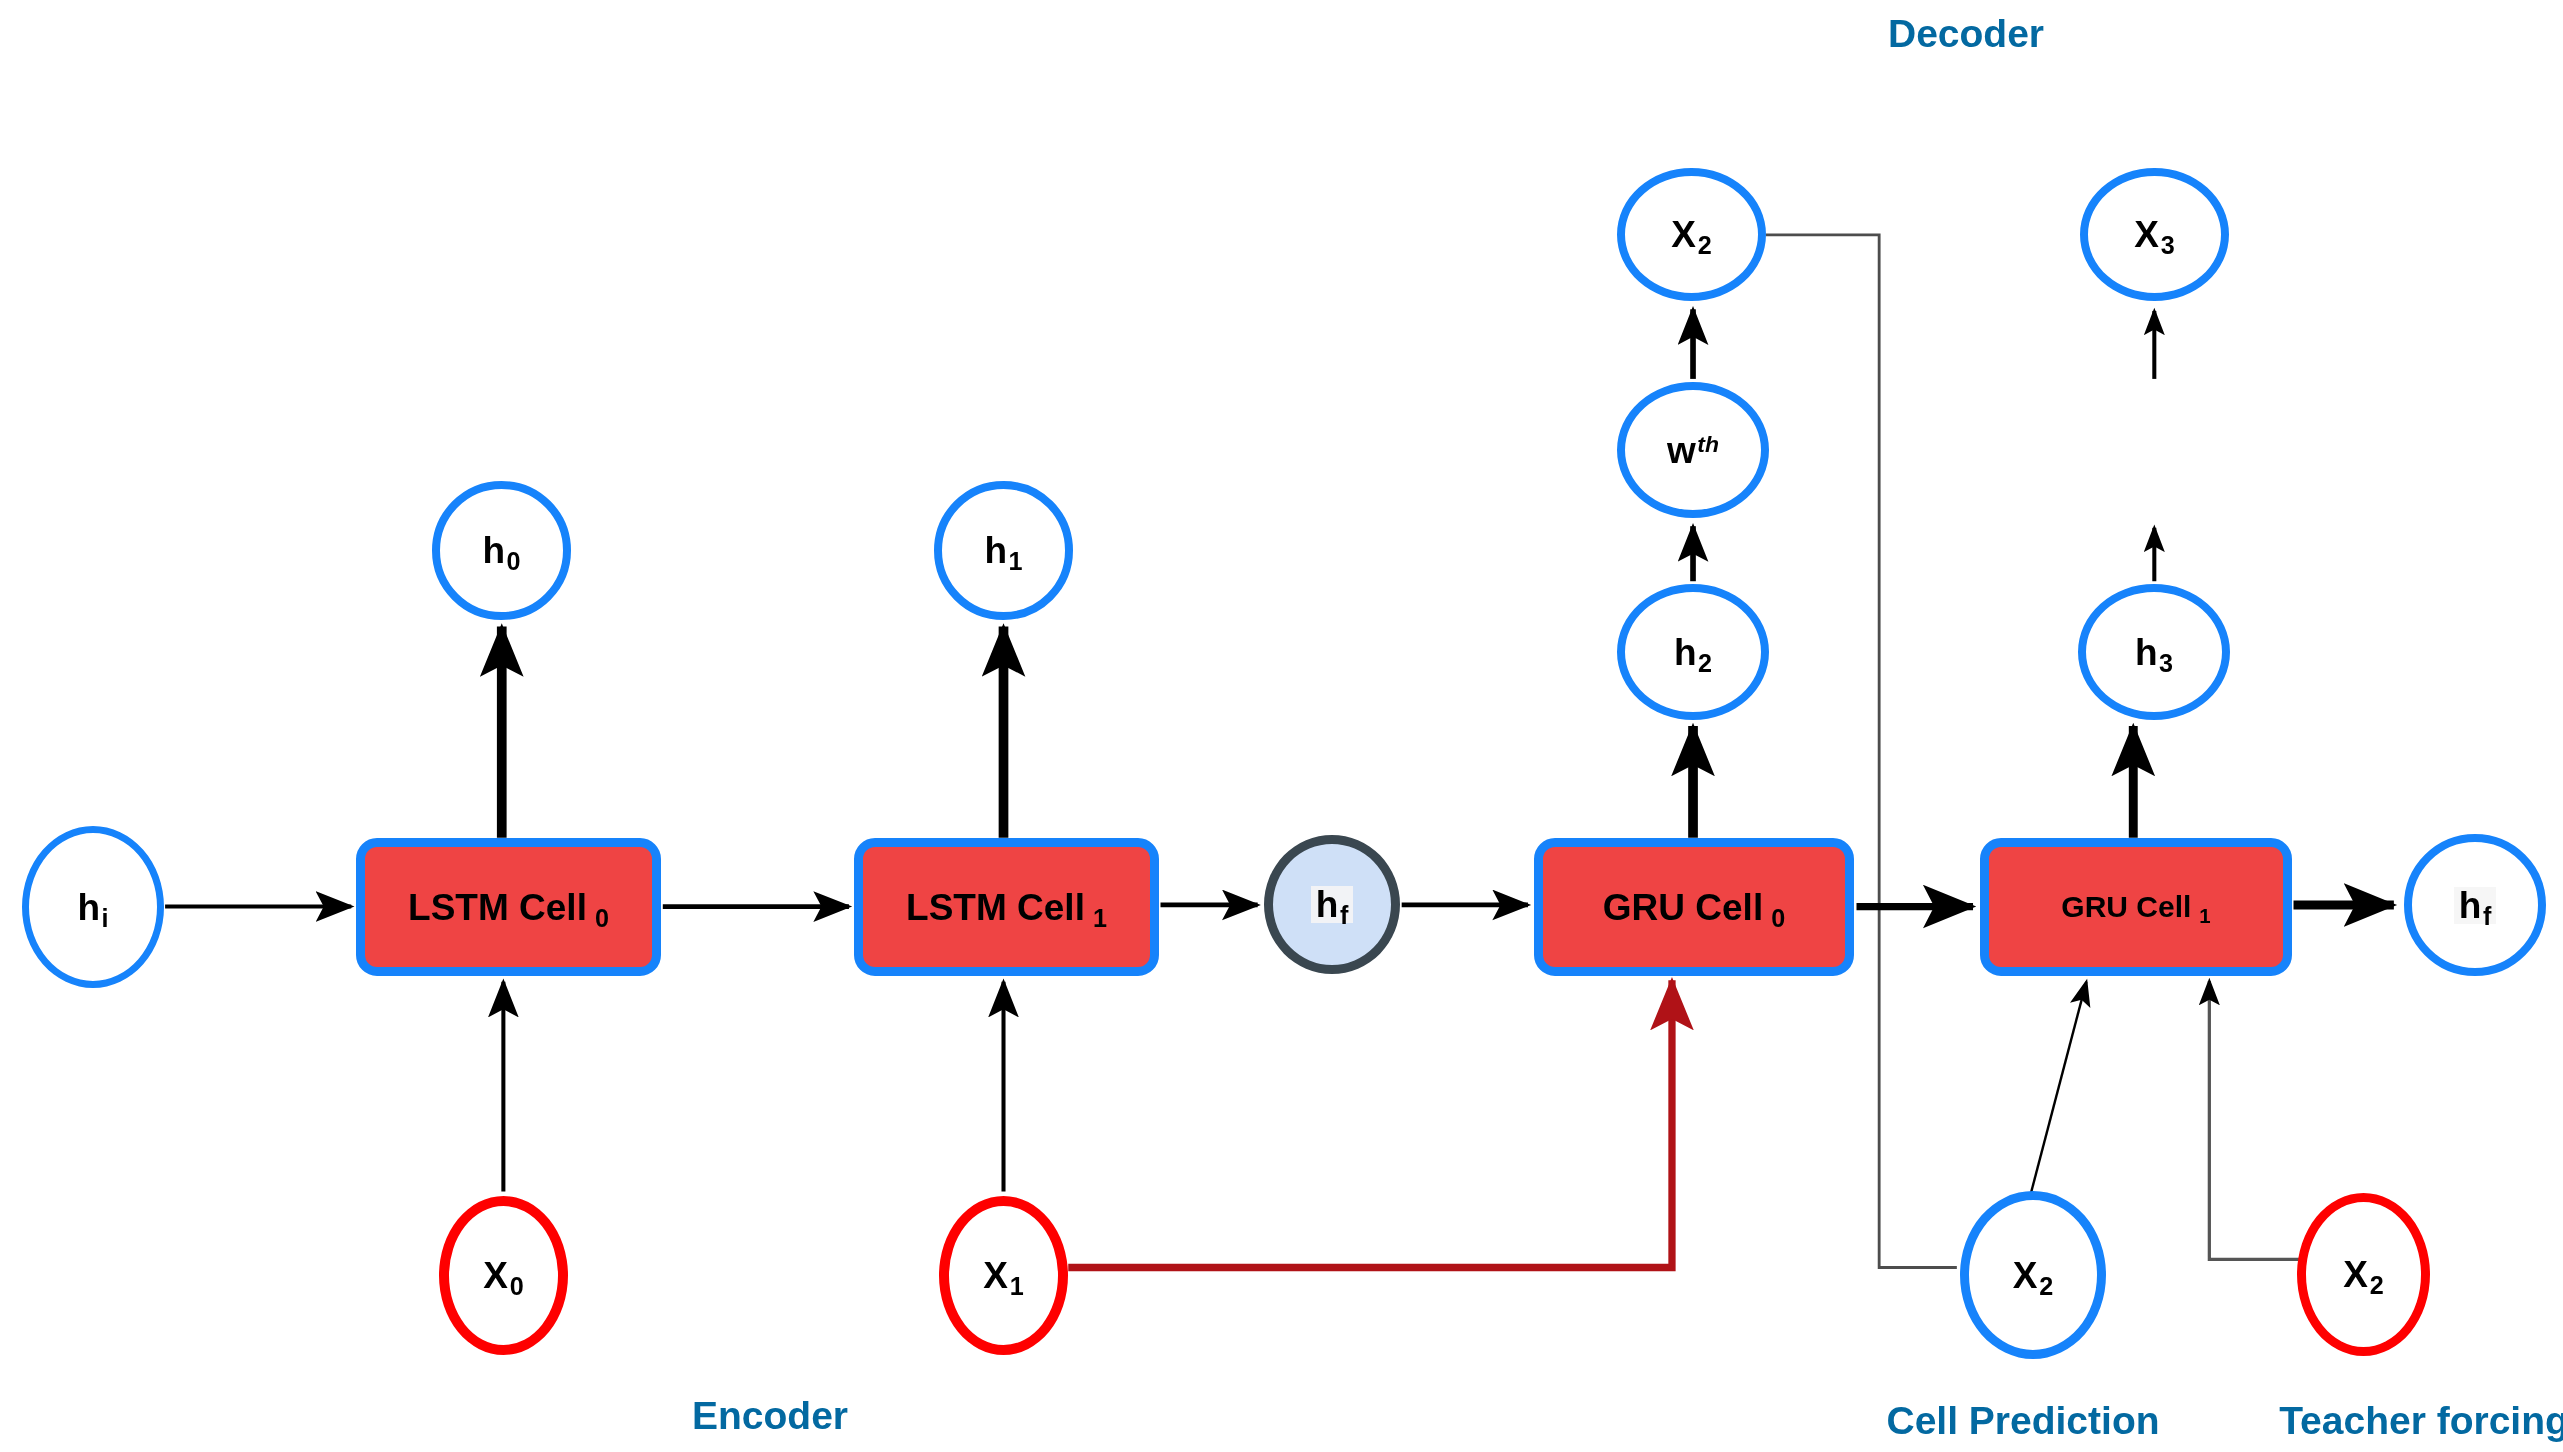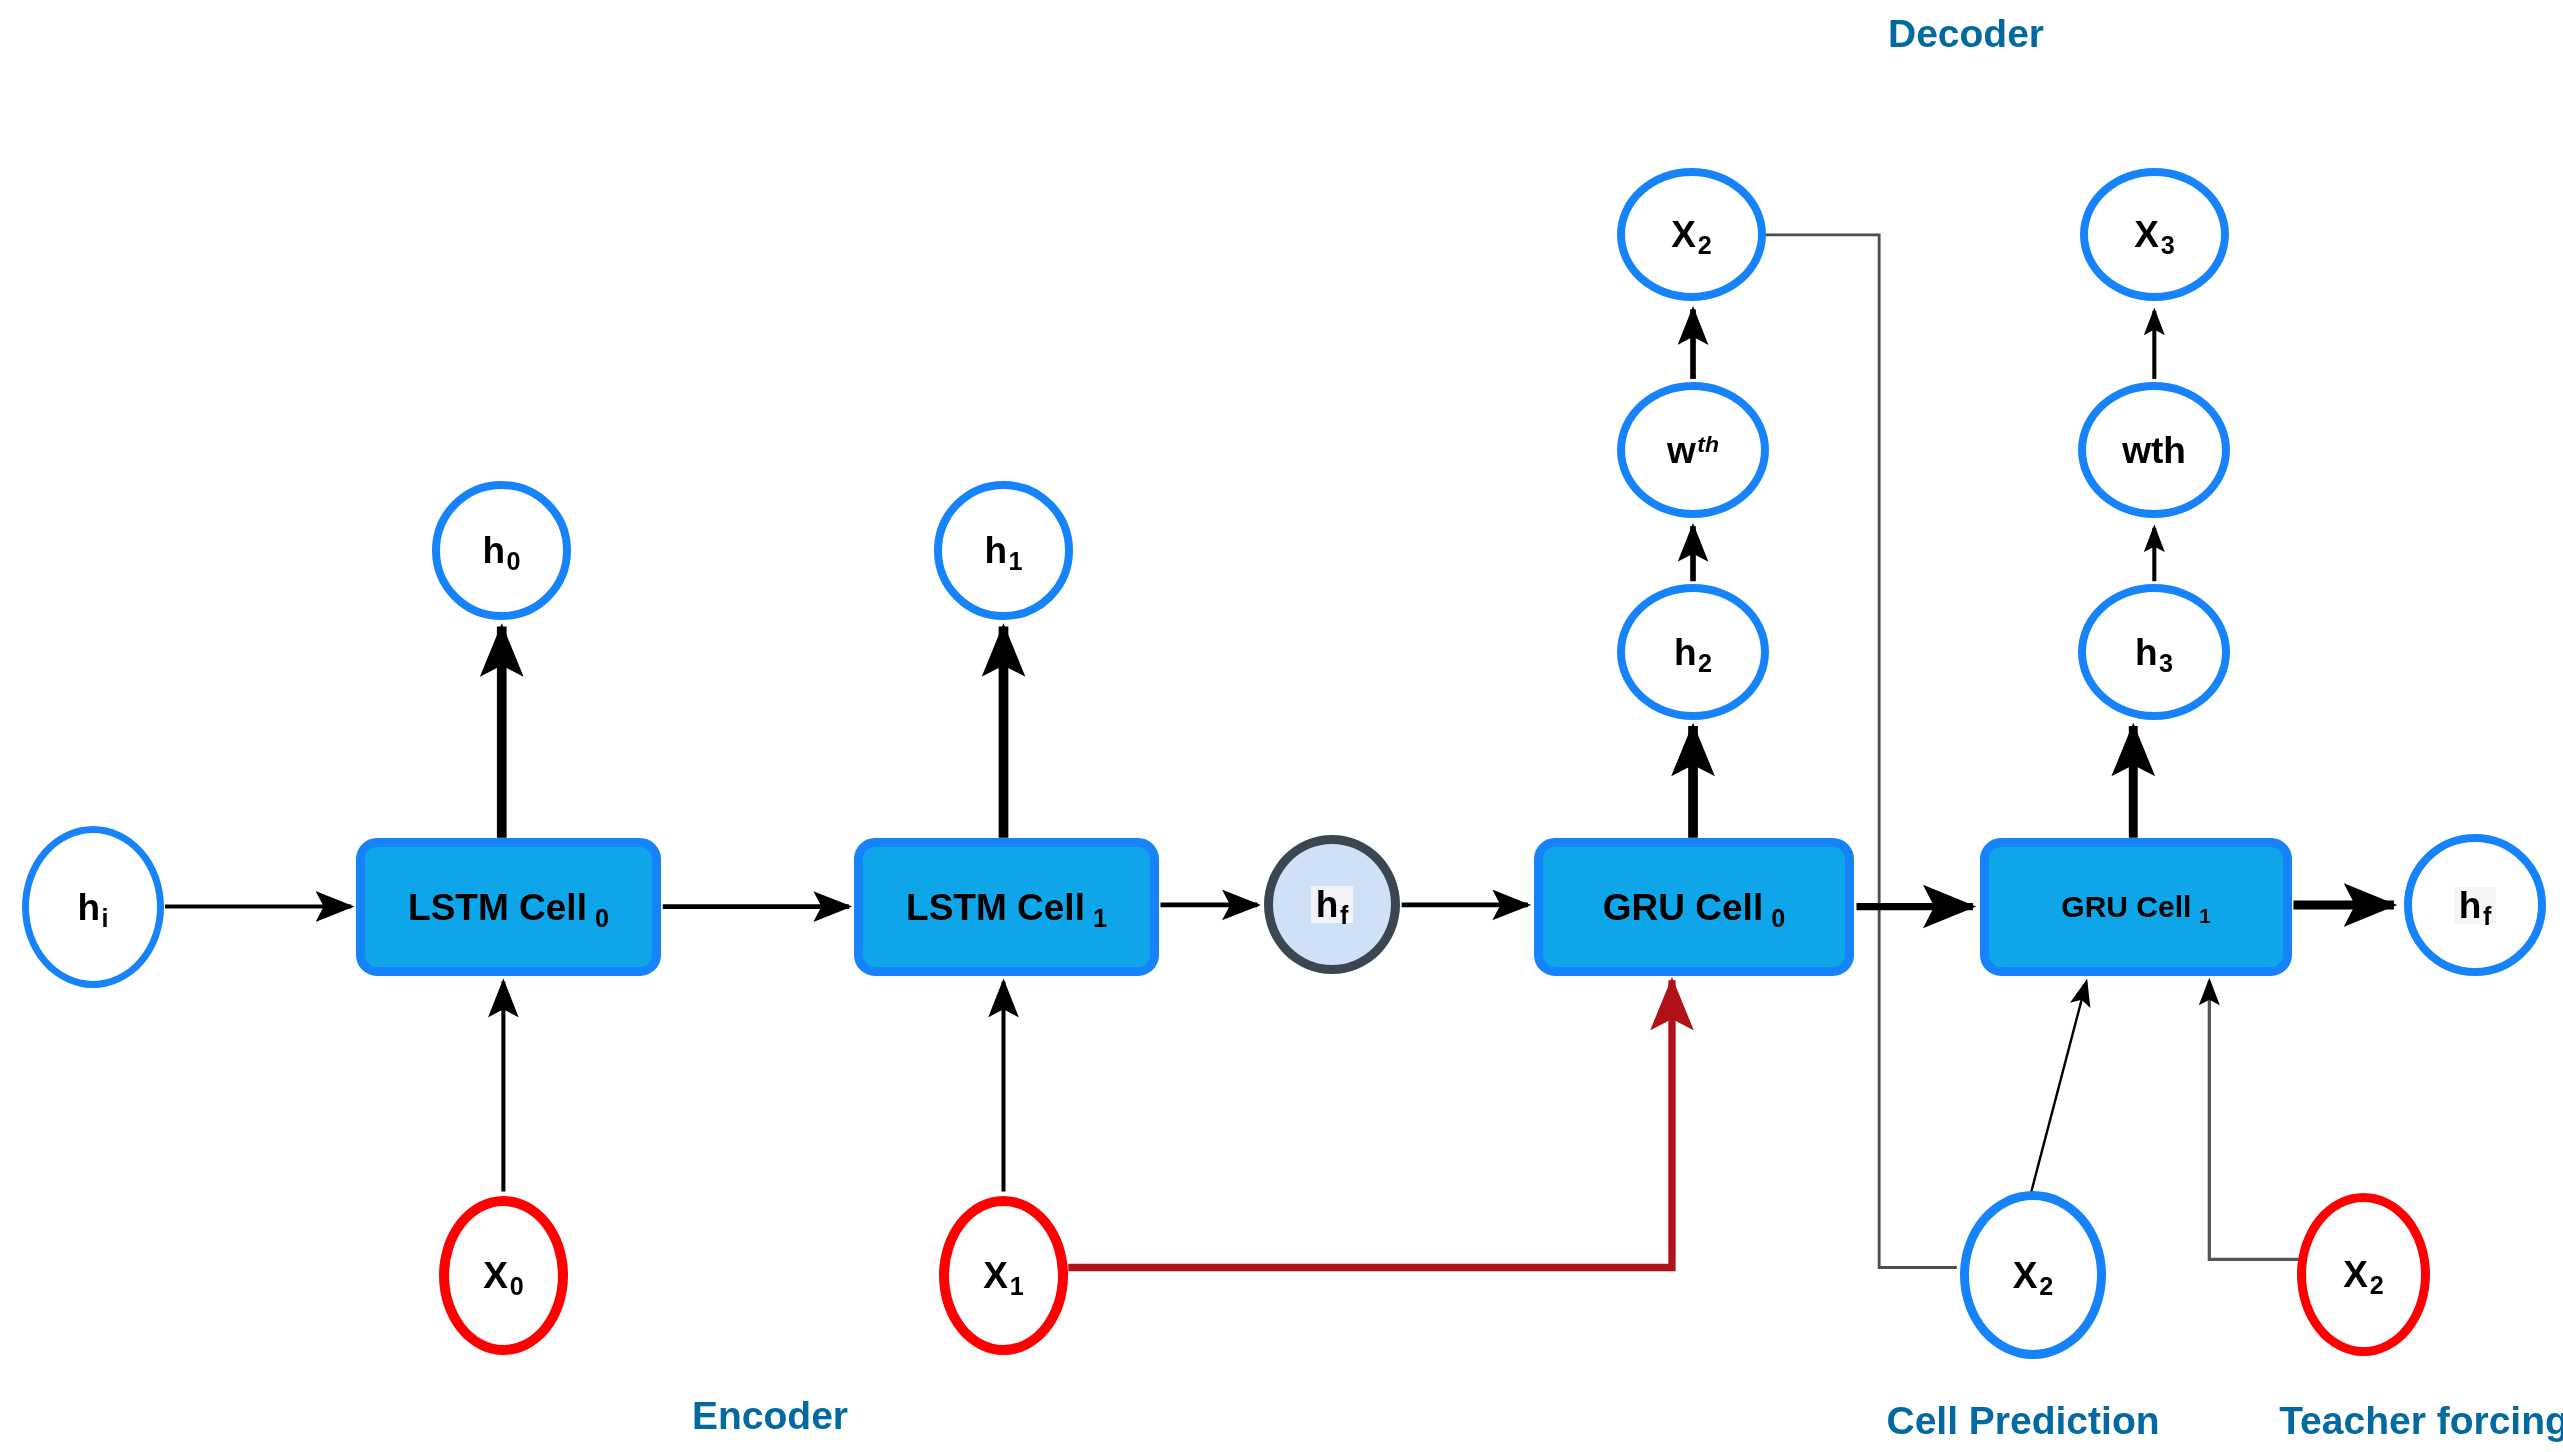--- a/index.html
+++ b/index.html
@@ -32,21 +32,21 @@
   .blue.thick{border-width:9.7px;}
   .red{border:10.5px solid var(--node-red,#fe0000);}
   .red.b12{border-width:9.7px;}
   .hfmid{
     background:var(--hf-fill,#cfe0f7);
     border:9.7px solid var(--hf-stroke,#3a4750);
   }
   .box{
     border:9px solid var(--node-blue,#1683fb);
     border-radius:21px;
-    background:#0ea5e9;
+    background:#ef4444;
   }
   .lbl{
     display:flex;align-items:baseline;justify-content:center;
     font-size:37px;font-weight:700;line-height:1;white-space:nowrap;
   }
   .lbl .sub{font-size:0.68em;position:relative;top:0.28em;margin-left:1.6px;}
   .lbl .sup{font-size:0.62em;position:relative;top:-0.45em;margin-left:1.6px;font-style:italic;}
   .box .lbl .sub{margin-left:8px;}
   .small-label .lbl{font-size:30px;}
   .labelbg{background:rgba(245,245,245,0.9);padding:0 4.9px;}
@@ -189,25 +189,20 @@
       </span>
   </div>
 
   <div class="node circle blue" style="left:2078px;top:584px;width:152px;height:136px;">
     <span class="lbl">
         <span>h</span>
         <span class="sub">3</span>
       </span>
   </div>
 
-  <div class="node circle blue" style="left:2078px;top:382px;width:152px;height:136px;">
-    <span class="lbl">
-        <span>wth</span>
-      </span>
-  </div>
 
   <div class="node circle blue" style="left:2080px;top:168px;width:149px;height:133px;">
     <span class="lbl">
         <span>X</span>
         <span class="sub">3</span>
       </span>
   </div>
 
   <div class="node circle blue" style="left:2404px;top:834px;width:142px;height:142px;">
     <span class="lbl labelbg">

